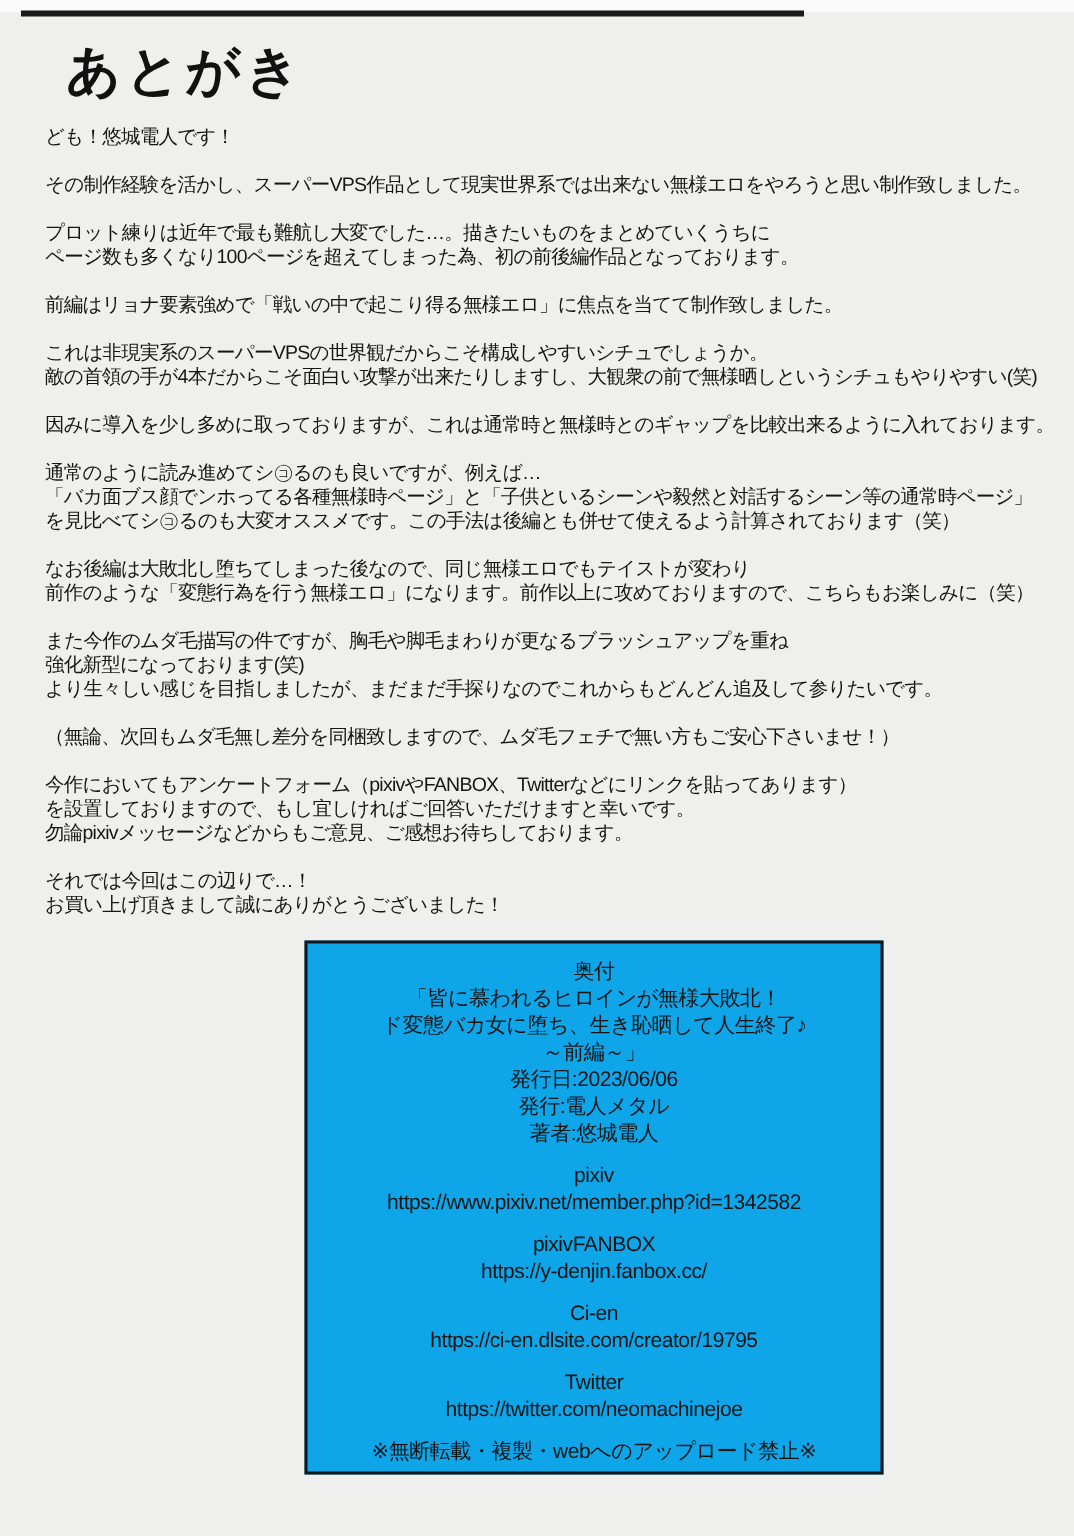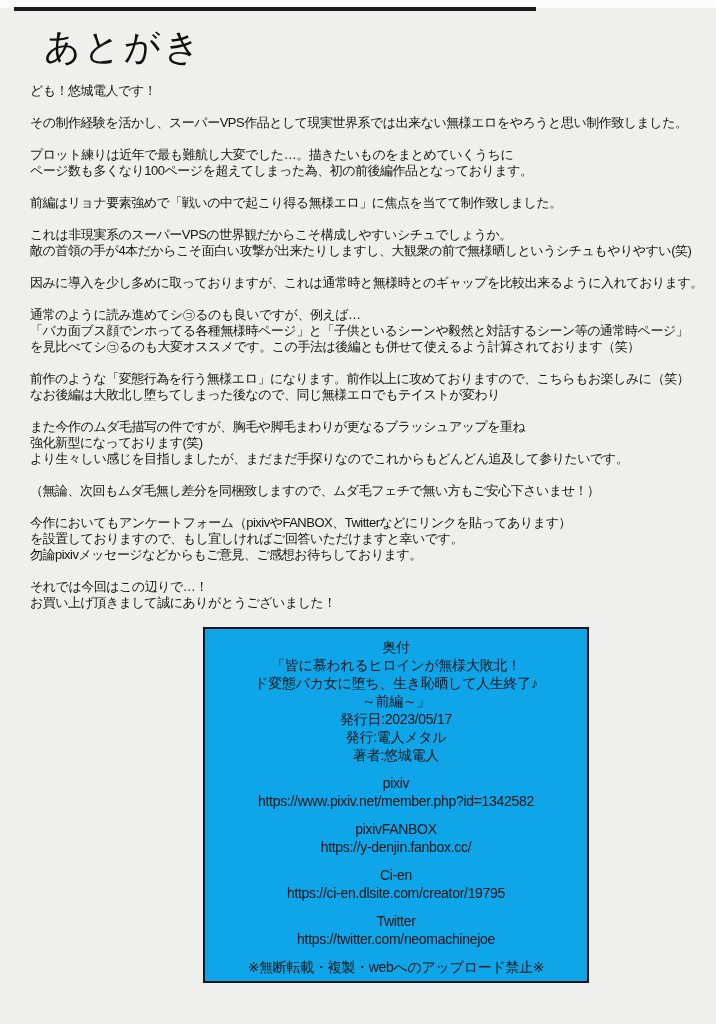--- a/index.html
+++ b/index.html
@@ -19,21 +19,21 @@
     position:absolute;top:7px;left:14px;width:522px;height:4px;
     background:#1b1b1b;
   }
   .page{
     position:absolute;top:0;left:0;width:716px;height:1024px;
     box-sizing:border-box;
     padding:28px 4px 0 30px;
   }
   .afterword-title{
     font-size:36px;
-    font-weight:normal;
+    font-weight:bold;
     letter-spacing:3px;
     margin:0 0 17px 14px;
     line-height:38px;
     color:#111;
   }
   .body-text{
     font-size:13px;
     line-height:16px;
     letter-spacing:-0.5px;
     white-space:nowrap;
@@ -87,22 +87,22 @@
       </div>
       <div class="para">
         <div class="line">因みに導入を少し多めに取っておりますが、これは通常時と無様時とのギャップを比較出来るように入れております。</div>
       </div>
       <div class="para">
         <div class="line">通常のように読み進めてシ㋙るのも良いですが、例えば…</div>
         <div class="line">「バカ面ブス顔でンホってる各種無様時ページ」と「子供といるシーンや毅然と対話するシーン等の通常時ページ」</div>
         <div class="line">を見比べてシ㋙るのも大変オススメです。この手法は後編とも併せて使えるよう計算されております（笑）</div>
       </div>
       <div class="para">
+        <div class="line">なお後編は大敗北し堕ちてしまった後なので、同じ無様エロでもテイストが変わり</div>
         <div class="line">前作のような「変態行為を行う無様エロ」になります。前作以上に攻めておりますので、こちらもお楽しみに（笑）</div>
-        <div class="line">なお後編は大敗北し堕ちてしまった後なので、同じ無様エロでもテイストが変わり</div>
       </div>
       <div class="para">
         <div class="line">また今作のムダ毛描写の件ですが、胸毛や脚毛まわりが更なるブラッシュアップを重ね</div>
         <div class="line">強化新型になっております(笑)</div>
         <div class="line">より生々しい感じを目指しましたが、まだまだ手探りなのでこれからもどんどん追及して参りたいです。</div>
       </div>
       <div class="para">
         <div class="line">（無論、次回もムダ毛無し差分を同梱致しますので、ムダ毛フェチで無い方もご安心下さいませ！）</div>
       </div>
       <div class="para">
@@ -116,21 +116,21 @@
       </div>
     </div>
 
   <div class="colophon-box">
     <div class="cline">奥付</div>
     <div>
       <div class="cline">「皆に慕われるヒロインが無様大敗北！</div>
       <div class="cline">ド変態バカ女に堕ち、生き恥晒して人生終了♪</div>
       <div class="cline">～前編～」</div>
     </div>
-    <div class="cline">発行日:2023/05/17</div>
+    <div class="cline">発行日:2023/06/06</div>
     <div class="cline">発行:電人メタル</div>
     <div class="cline">著者:悠城電人</div>
 
     <div>
         <div class="link-group">
           <div class="cline">pixiv</div>
           <div class="cline">https://www.pixiv.net/member.php?id=1342582</div>
         </div>
         <div class="link-group">
           <div class="cline">pixivFANBOX</div>

